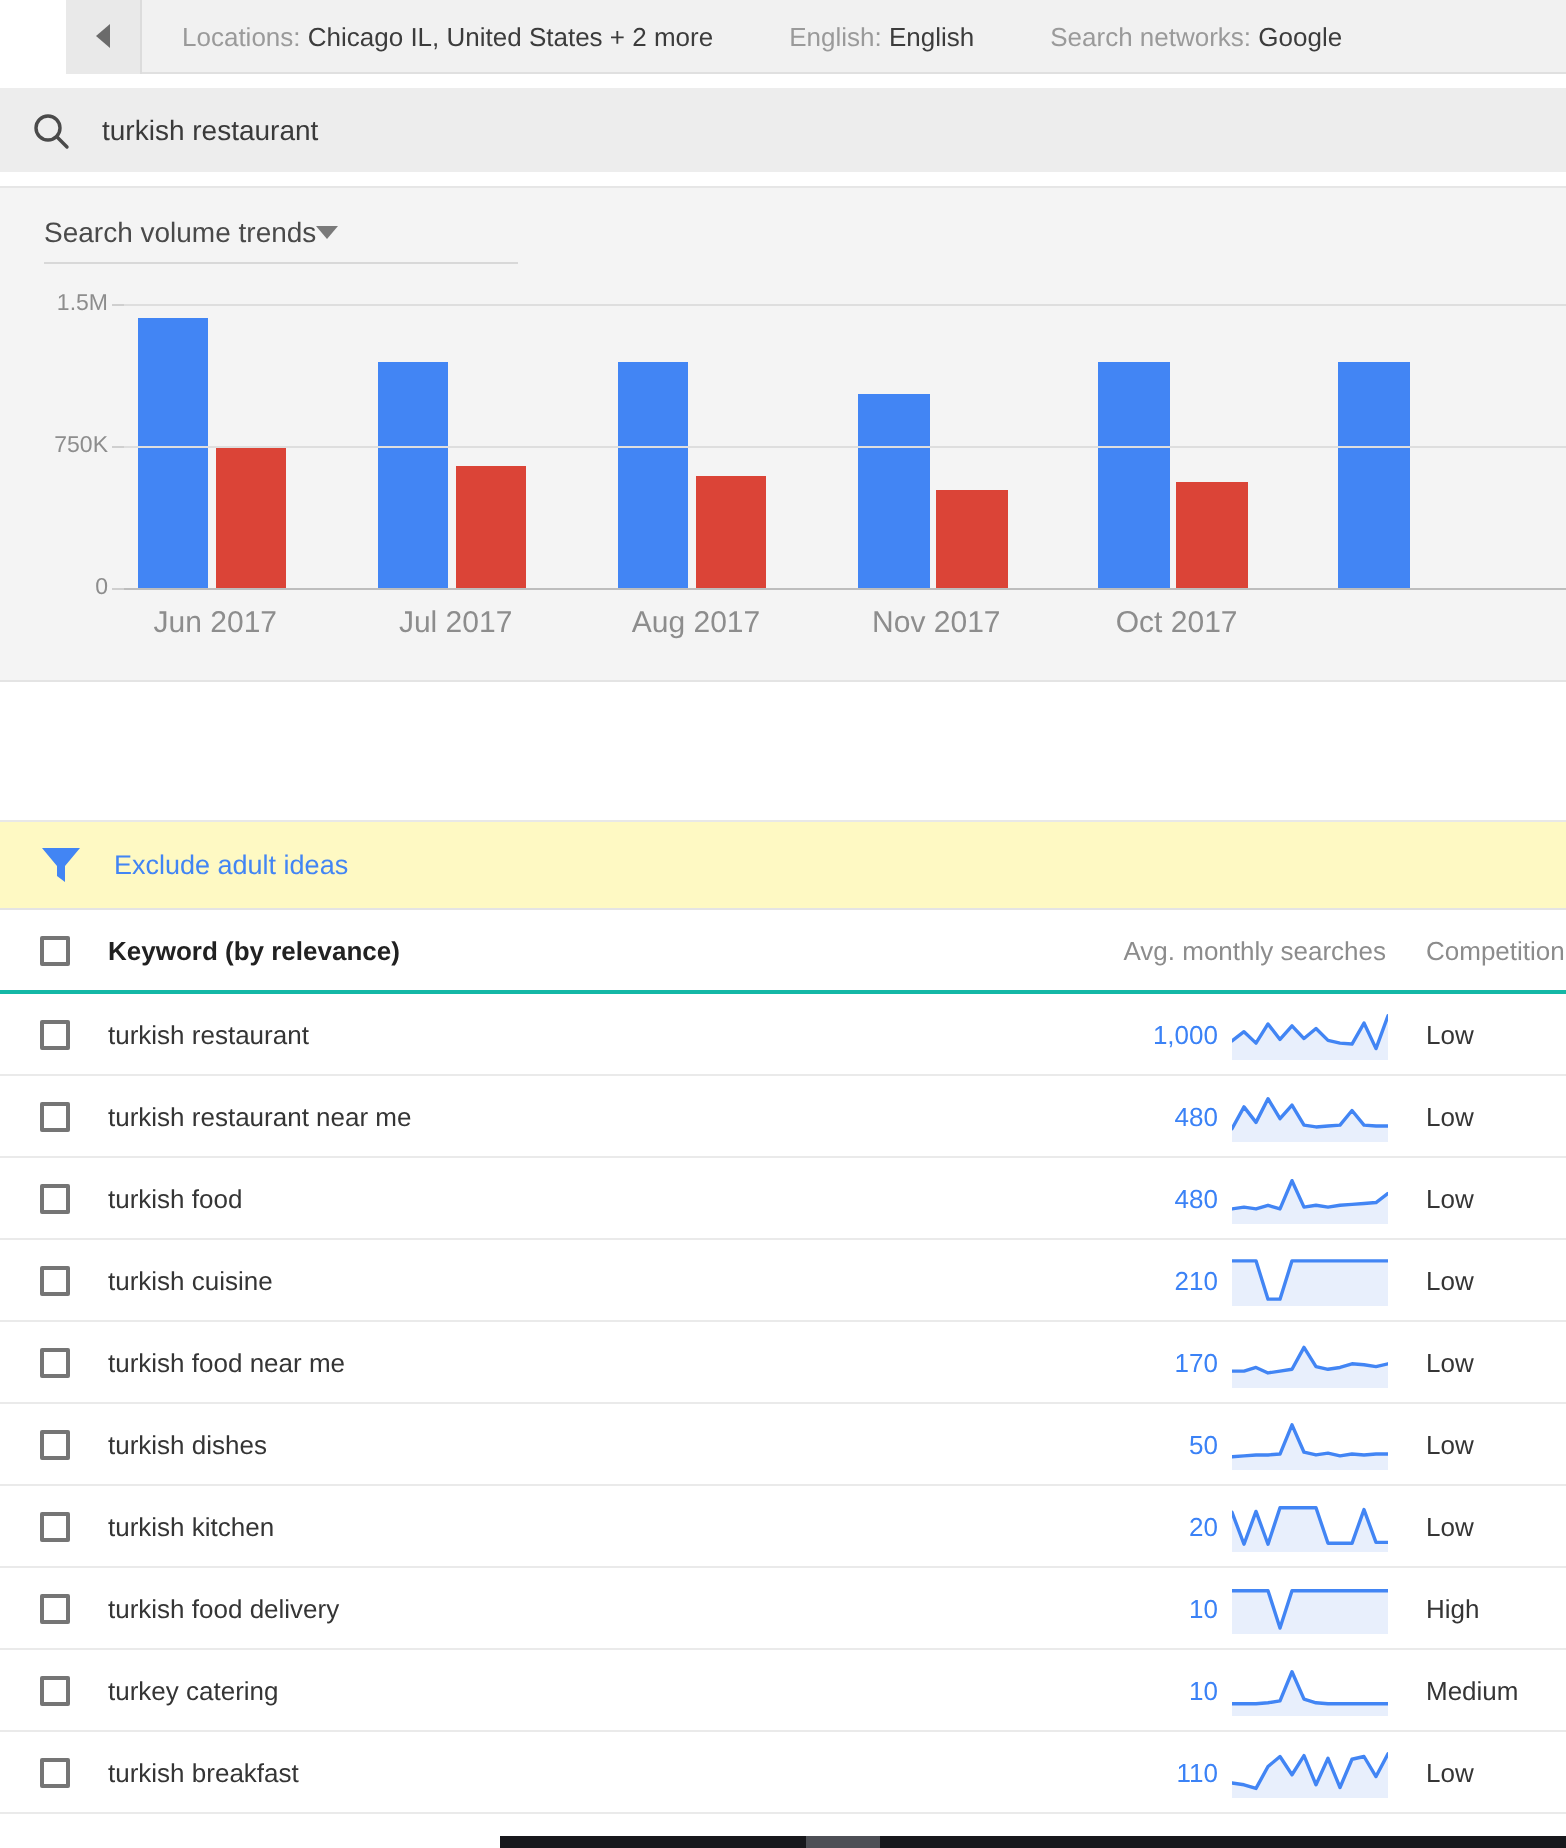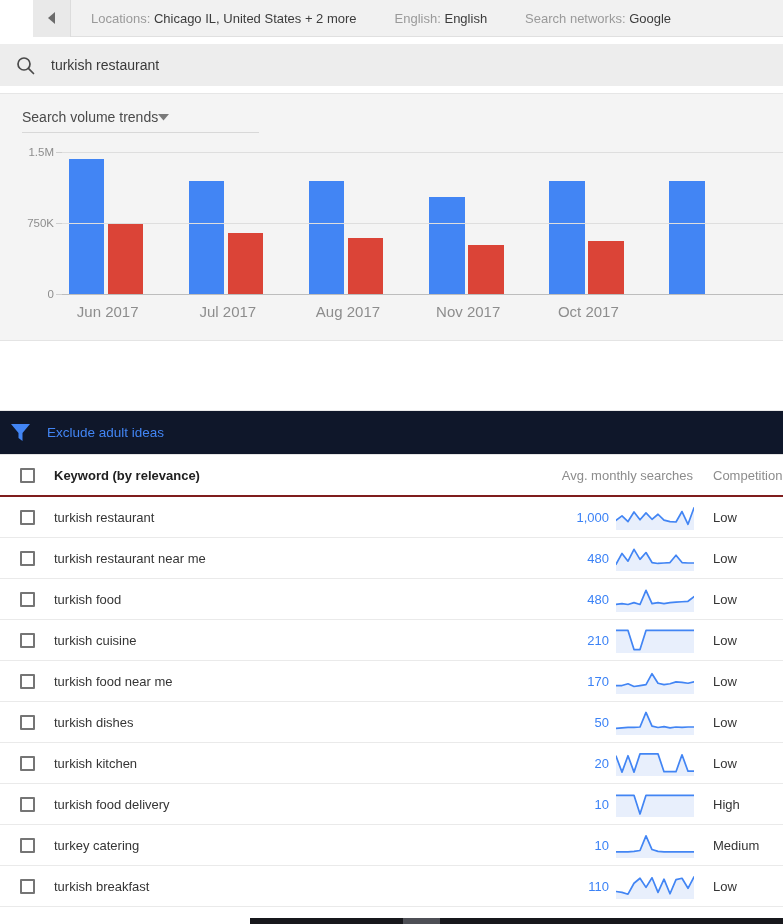--- a/index.html
+++ b/index.html
@@ -165,38 +165,38 @@
     height: 70px;
     background: #ffffff;
     border-bottom: 1px solid #e8e8e8;
   }
 
   
   .filter-row {
     height: 44px;
     display: flex;
     align-items: center;
-    padding-left: 10px;
-    background: #0f172a;
+    padding-left: 20px;
+    background: #fef9c3;
     border-bottom: 1px solid #e4e4e4;
   }
   .funnel { margin-right: 16px; display:block; cursor: pointer;}
   .filter-link {
     font-size: 13.5px;
     color: #4285f4;
     cursor: pointer;
   }
 
   
   .tbl { width: 100%; }
   .thead-row {
     height: 42px;
     display: flex;
     align-items: center;
-    border-bottom: 2px solid #7f1d1d;
+    border-bottom: 2px solid #14b8a6;
     background: #ffffff;
   }
   .trow {
     height: 41px;
     display: flex;
     align-items: center;
     border-bottom: 1px solid #eaeaea;
     background: #ffffff;
   }
   .c-check {

